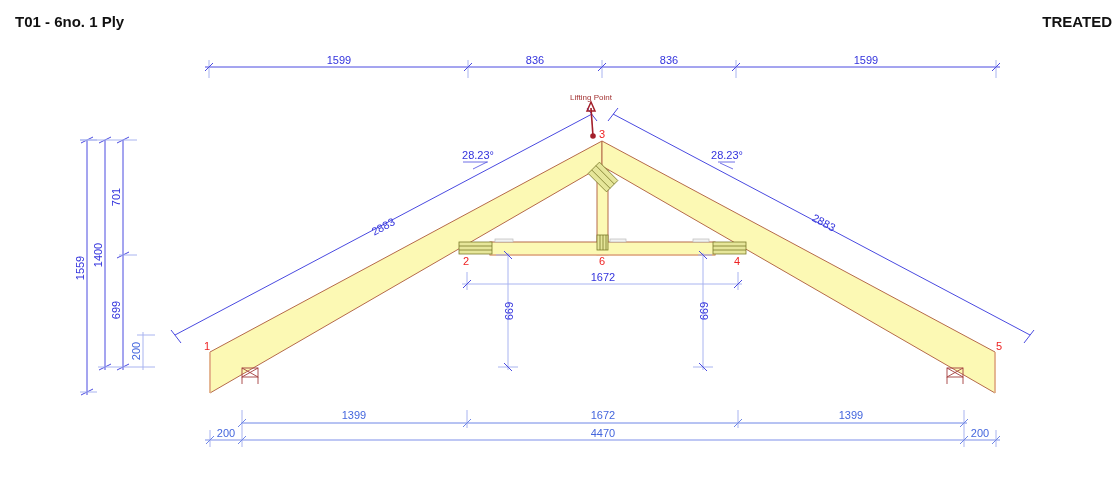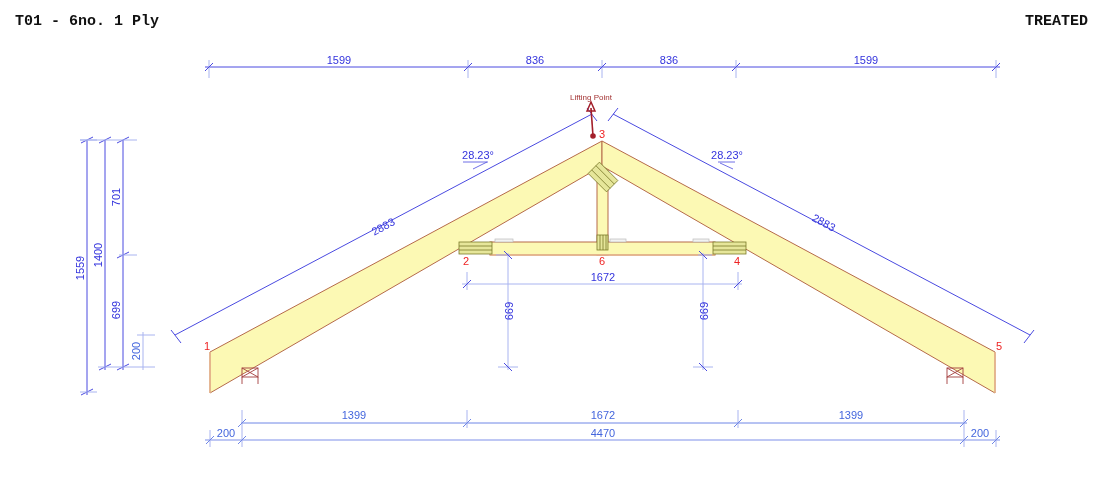--- a/index.html
+++ b/index.html
@@ -1,19 +1,19 @@
 <!DOCTYPE html>
 <html><head>
 <meta charset="utf-8">
 <style>
   html, body { margin: 0; padding: 0; background: #ffffff; }
   body { width: 1114px; height: 479px; position: relative; overflow: hidden; font-family: "Liberation Sans", sans-serif; }
-  .title { position: absolute; top: 13px; font-weight: bold; font-size: 15px; color: #111; font-family: Liberation Mono, monospace; }
+  .title { position: absolute; top: 13px; font-weight: bold; font-size: 15px; color: #111; font-family: Liberation Sans, sans-serif; }
   .title.left { left: 15px; }
-  .title.right { right: 26px; }
+  .title.right { right: 2px; }
   svg { position: absolute; left: 0; top: 0; }
   .dim-text { font-family: "Liberation Sans", sans-serif; font-size: 11px; fill: #3333dd; }
   .dim-text-light { font-family: "Liberation Sans", sans-serif; font-size: 11px; fill: #4466dd; }
   .node-label { font-family: "Liberation Sans", sans-serif; font-size: 11px; fill: #ee2222; }
   .lift-label { font-family: "Liberation Sans", sans-serif; font-size: 8px; fill: #a33333; }
 </style>
 </head>
 <body>
 
 <div class="title left">T01 - 6no. 1 Ply</div>

